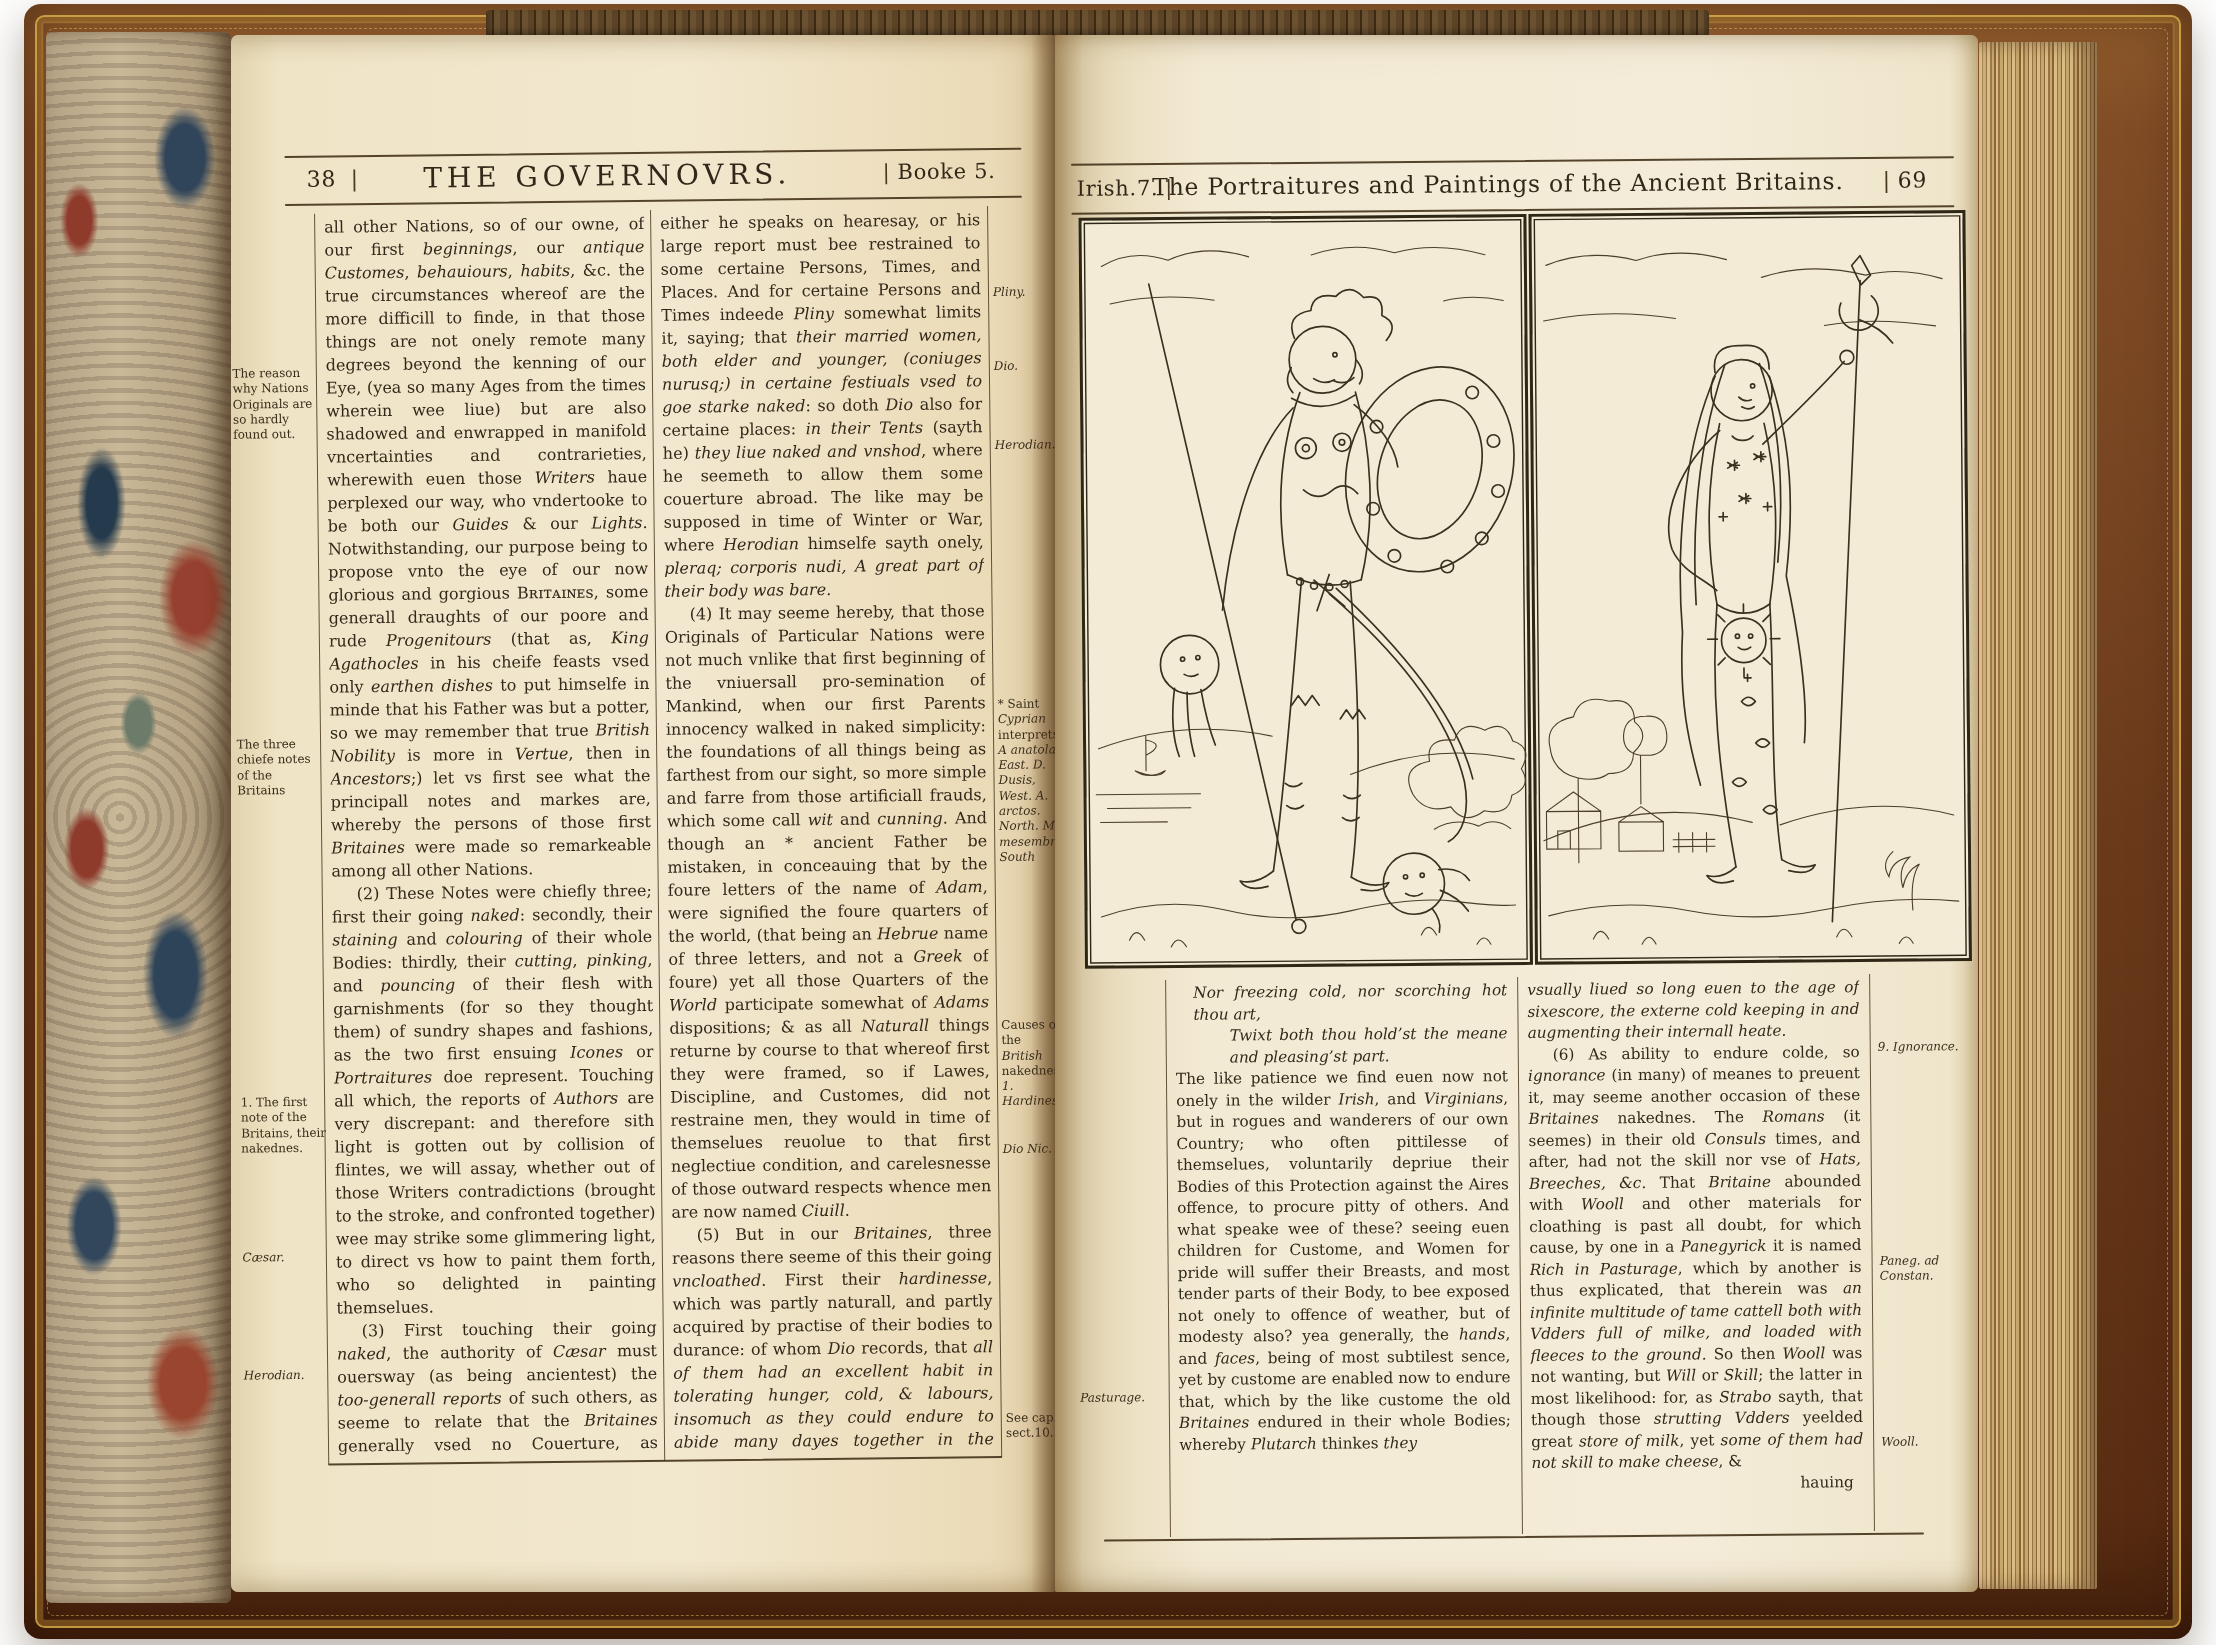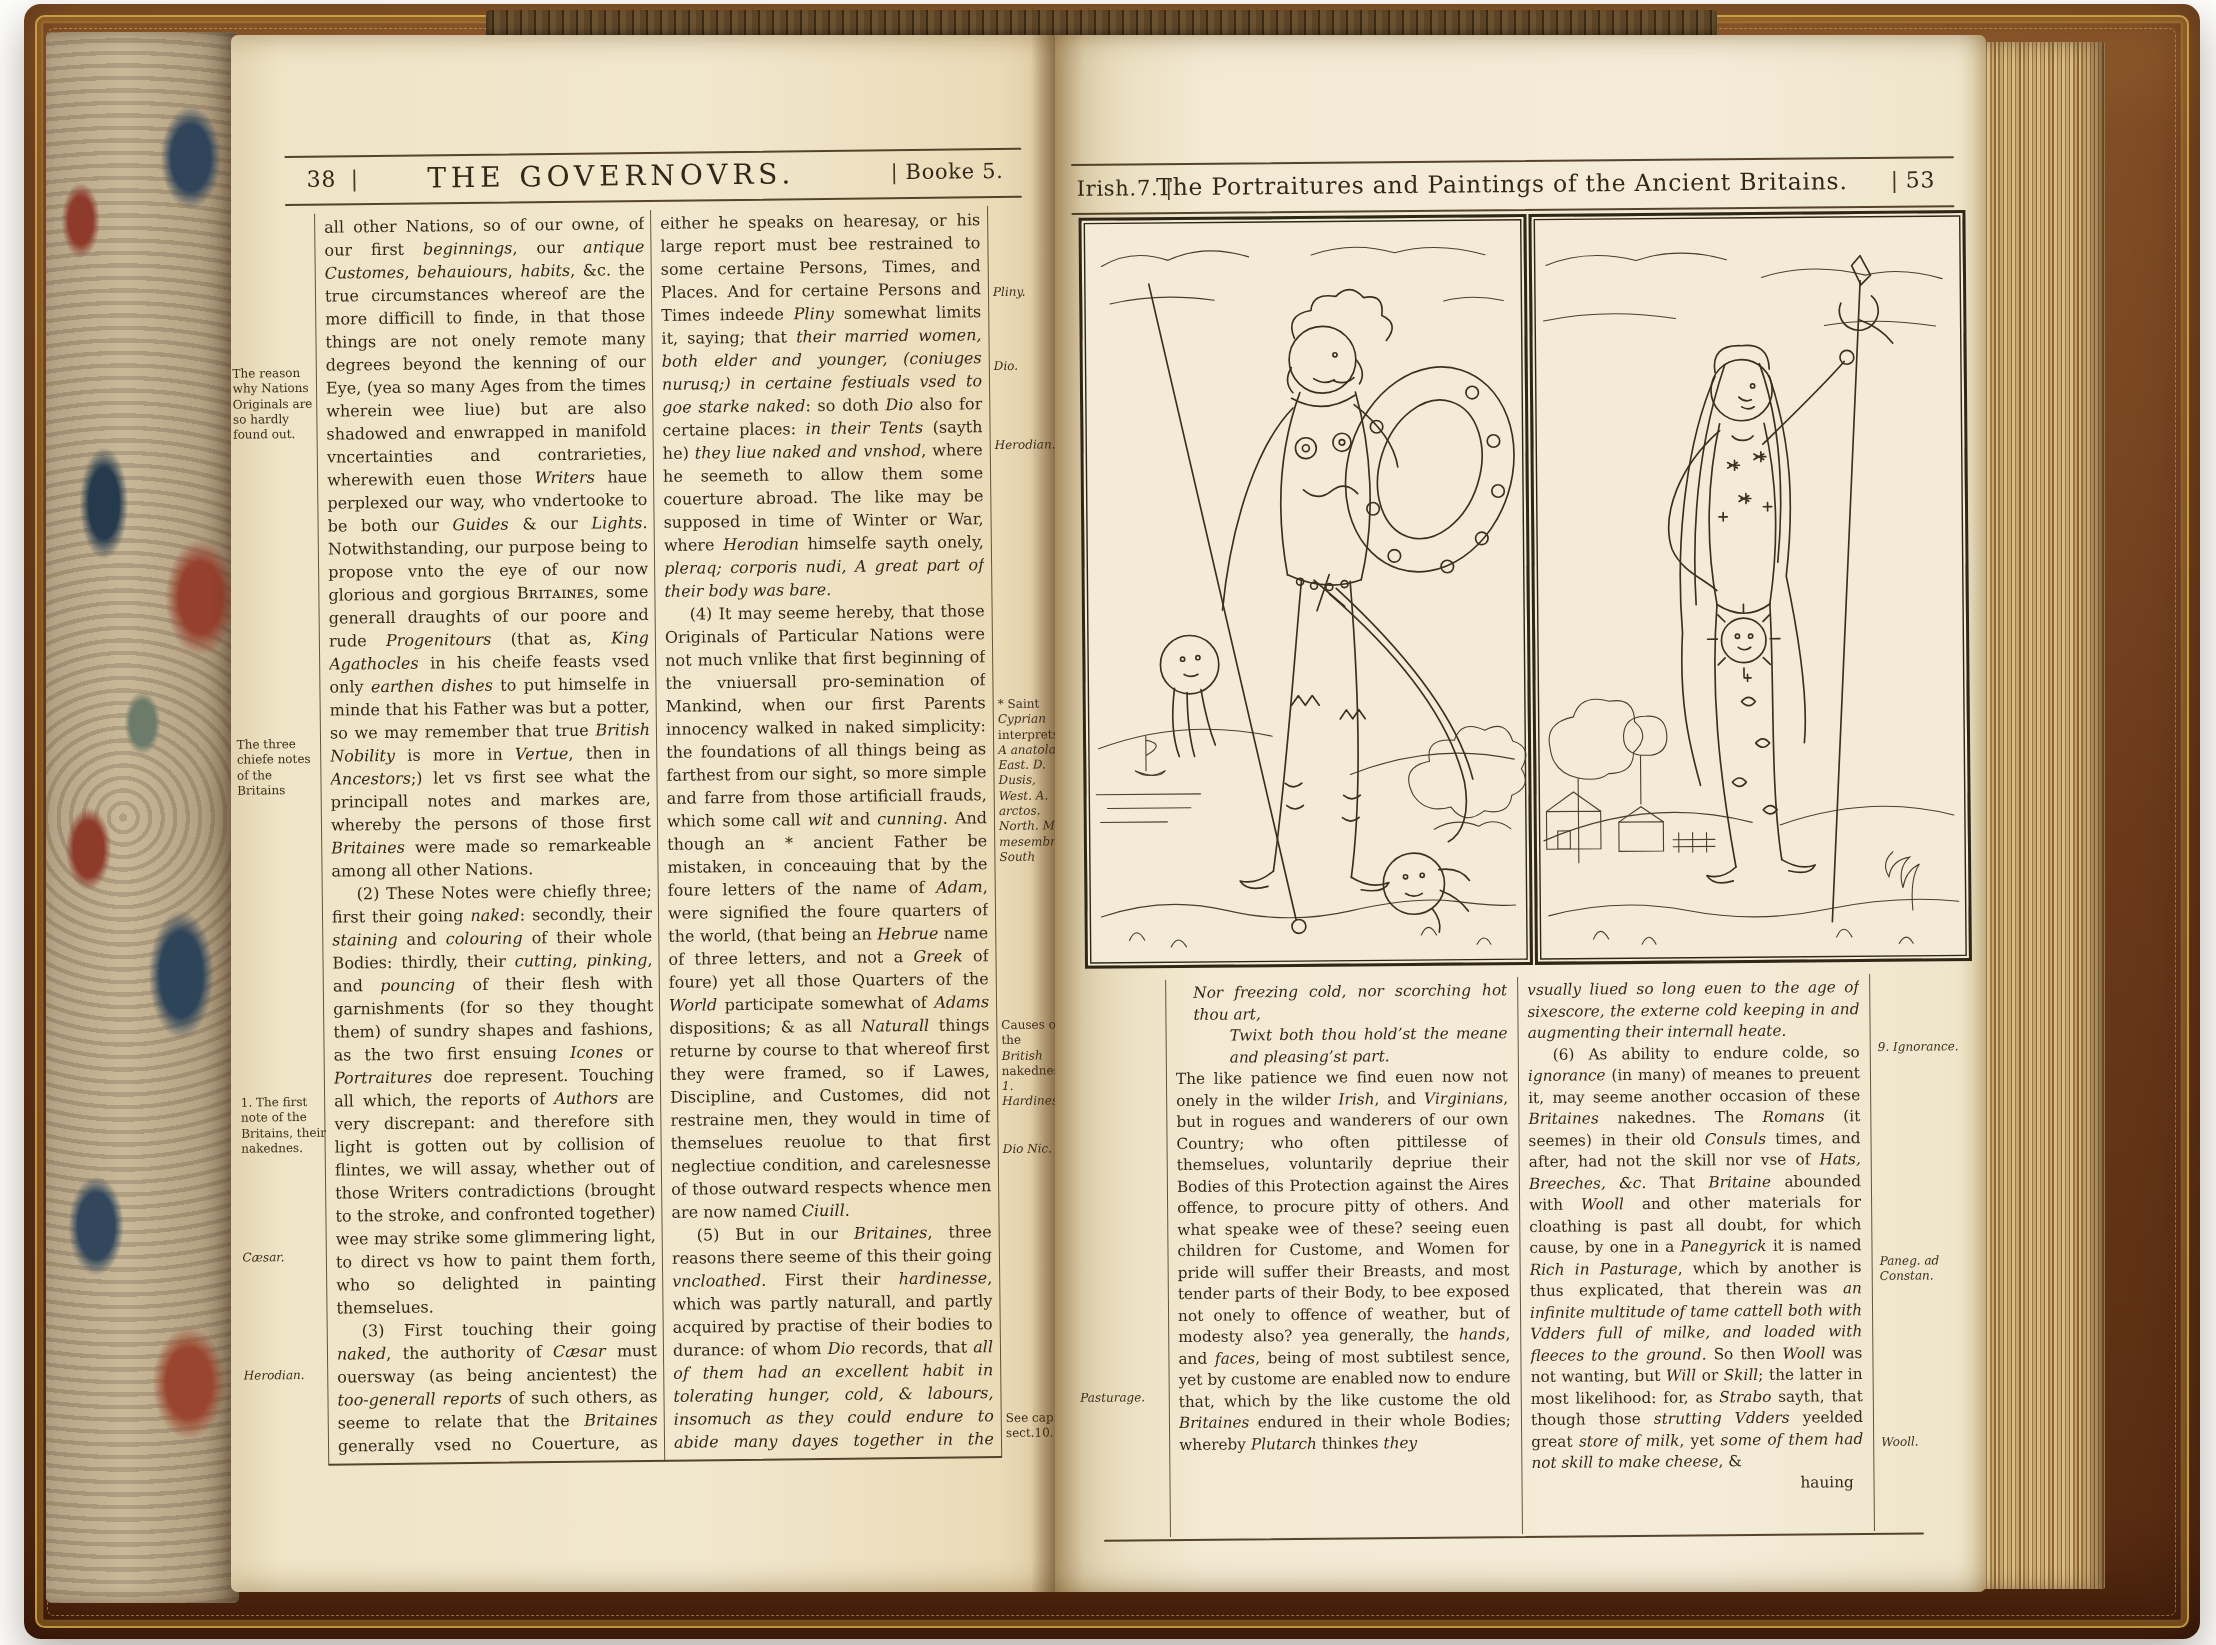--- a/index.html
+++ b/index.html
@@ -1,18 +1,18 @@
 <!DOCTYPE html>
 <html style="font-size:11px"><head>
 <meta charset="utf-8">
 <style>
   html,body{margin:0;padding:0;}
   body{width:2216px;height:1645px;background:#fdfdfc;position:relative;overflow:hidden;
        font-family:"DejaVu Serif", serif;color:#32281a;}
-  .abs{position:absolute;padding-left:8px;}
+  .abs{position:absolute;}
 
   
   .book{left:23.6px;top:4.2px;width:2168px;height:1635px;border-radius:16.7px;
     background:
       radial-gradient(120% 90% at 50% 10%, rgba(255,210,140,.14), rgba(0,0,0,0) 60%),
       linear-gradient(180deg,#8a5526 0%, #7a4520 8%, #6b3a1b 50%, #5a2d12 92%, #431f0b 100%);
     box-shadow:0 18px 42px rgba(60,40,20,.35), inset 0 0 56px rgba(30,10,0,.5);}
   .book::after{content:"";position:absolute;inset:11px;border-radius:9.7px;
     border:2.1px solid rgba(214,173,74,.85);
     box-shadow:inset 0 0 0 4.2px rgba(120,70,20,.35), inset 0 0 0 6.3px rgba(214,173,74,.35);}
@@ -156,21 +156,21 @@
 <div class="abs page right">
   <div class="tilt-r">
     <div class="hrule" style="left:21px;top:125px;width:883px;"></div>
     <div class="hrule" style="left:21px;top:174px;width:883px;"></div>
 
     <div class="runhead" style="left:26.4px;top:138px;font-size:21px;">
       <span>Irish.7.</span><span class="bar">|</span>
     </div>
     <div class="runhead title-ital" style="left:50%;top:135px;transform:translateX(-52%);">The Portraitures and Paintings of the Ancient Britains.</div>
     <div class="runhead pageno" style="right:46px;top:136px;">
-      <span class="bar">|</span><span>53</span>
+      <span class="bar">|</span><span>69</span>
     </div>
 
     <div class="woodcut" style="left:28px;top:179px;width:442px;height:745px;">
       <svg viewBox="0 0 636 1072">
         <g class="wc-thin">
           <path d="M28,66 q44,-26 96,-8 q52,-24 116,-4"></path>
           <path d="M330,52 q60,-20 120,-2 q60,-16 130,4"></path>
           <path d="M40,120 q70,-16 150,-4"></path>
           <path d="M520,120 q40,-10 86,0"></path>
           <path d="M18,760 q120,-44 250,-16"></path>

